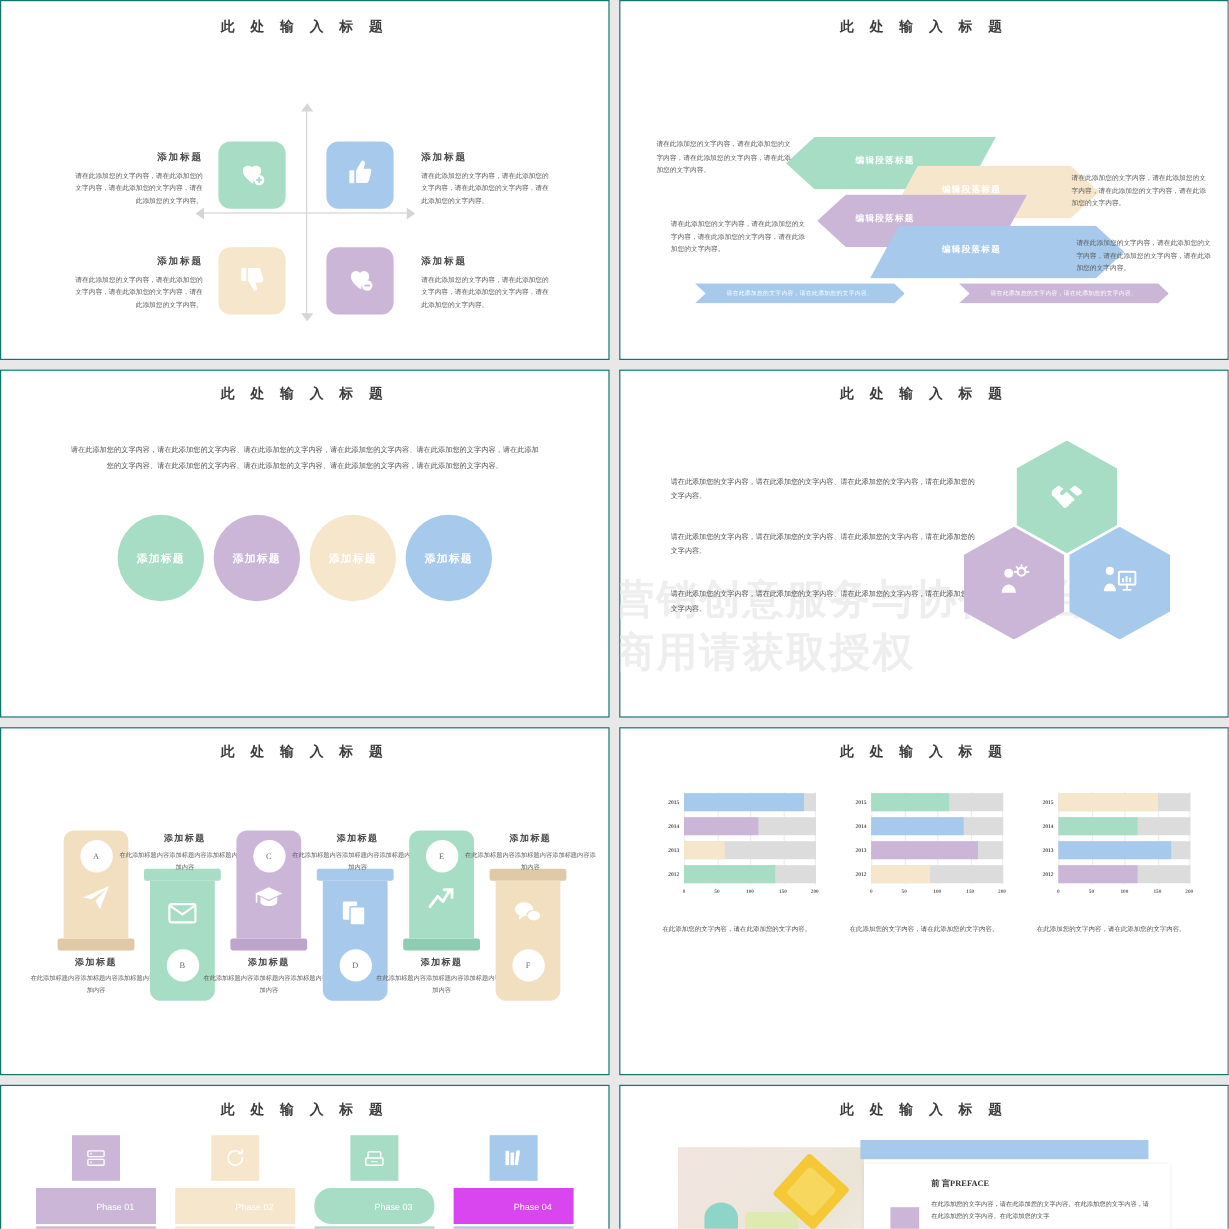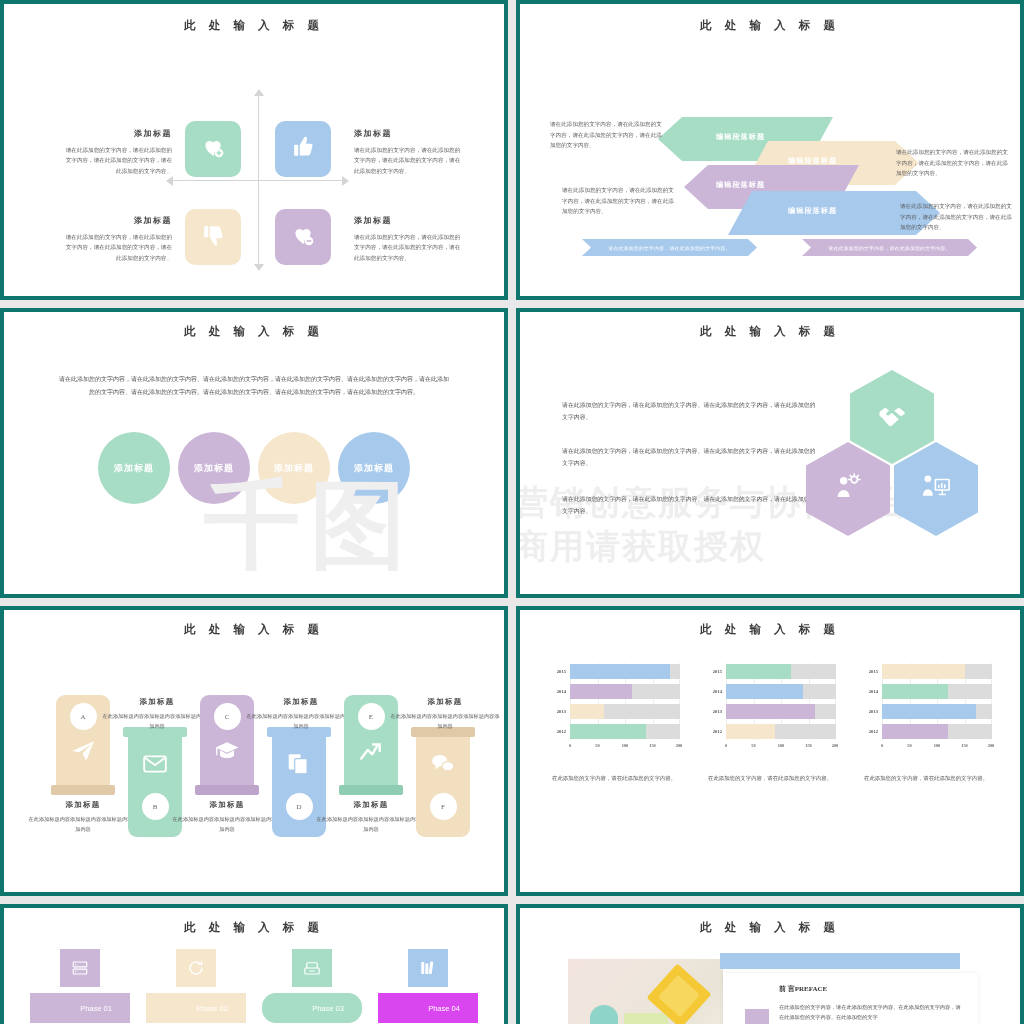--- a/index.html
+++ b/index.html
@@ -15,21 +15,21 @@
     grid-template-columns: 508px 508px;
     grid-template-rows: 300px 290px 290px 144px;
     gap: 8px;
     padding: 0px 0 0 0;
     background: #e8e8e8;
   }
   .slide {
     background: #fff;
     position: relative;
     overflow: hidden;
-    border: 4px solid #0f766e;
+    border: 1px solid #0f766e;
   }
   .slide-title {
     text-align: center;
     font-family: "Liberation Sans", sans-serif;
     font-weight: bold;
     font-size: 11.5px;
     letter-spacing: 5px;
     color: #3c3c3c;
     margin-top: 14px;
   }
@@ -225,21 +225,20 @@
       <div class="abtxt" style="left:42px;top:152px;text-align:left;">请在此添加您的文字内容，请在此添加您的文字内容，请在此添加您的文字内容，请在此添加您的文字内容。</div>
       <div class="abtxt" style="left:380px;top:168px;text-align:left;">请在此添加您的文字内容，请在此添加您的文字内容，请在此添加您的文字内容，请在此添加您的文字内容。</div>
 
       <div class="ribbon" style="left:62px;top:206px;width:175px;background:#a6c9ec;">请在此添加您的文字内容，请在此添加您的文字内容。</div>
       <div class="ribbon" style="left:282px;top:206px;width:175px;background:#cbb6d8;">请在此添加您的文字内容，请在此添加您的文字内容。</div>
     </div>
   </div>
 
   <div class="slide r2">
     <div class="slide-title">此 处 输 入 标 题</div>
-    <div class="wm wm-logo">千图</div>
     <div class="para-center">请在此添加您的文字内容，请在此添加您的文字内容、请在此添加您的文字内容，请在此添加您的文字内容、请在此添加您的文字内容，请在此添加您的文字内容、请在此添加您的文字内容。请在此添加您的文字内容、请在此添加您的文字内容，请在此添加您的文字内容。</div>
     <div class="circ-row">
       <div class="circ" style="background:#a7ddc5">添加标题</div>
       <div class="circ" style="background:#cbb6d8">添加标题</div>
       <div class="circ" style="background:#f6e6cb">添加标题</div>
       <div class="circ" style="background:#a6c9ec">添加标题</div>
     </div>
   </div>
 
   <div class="slide r2">

